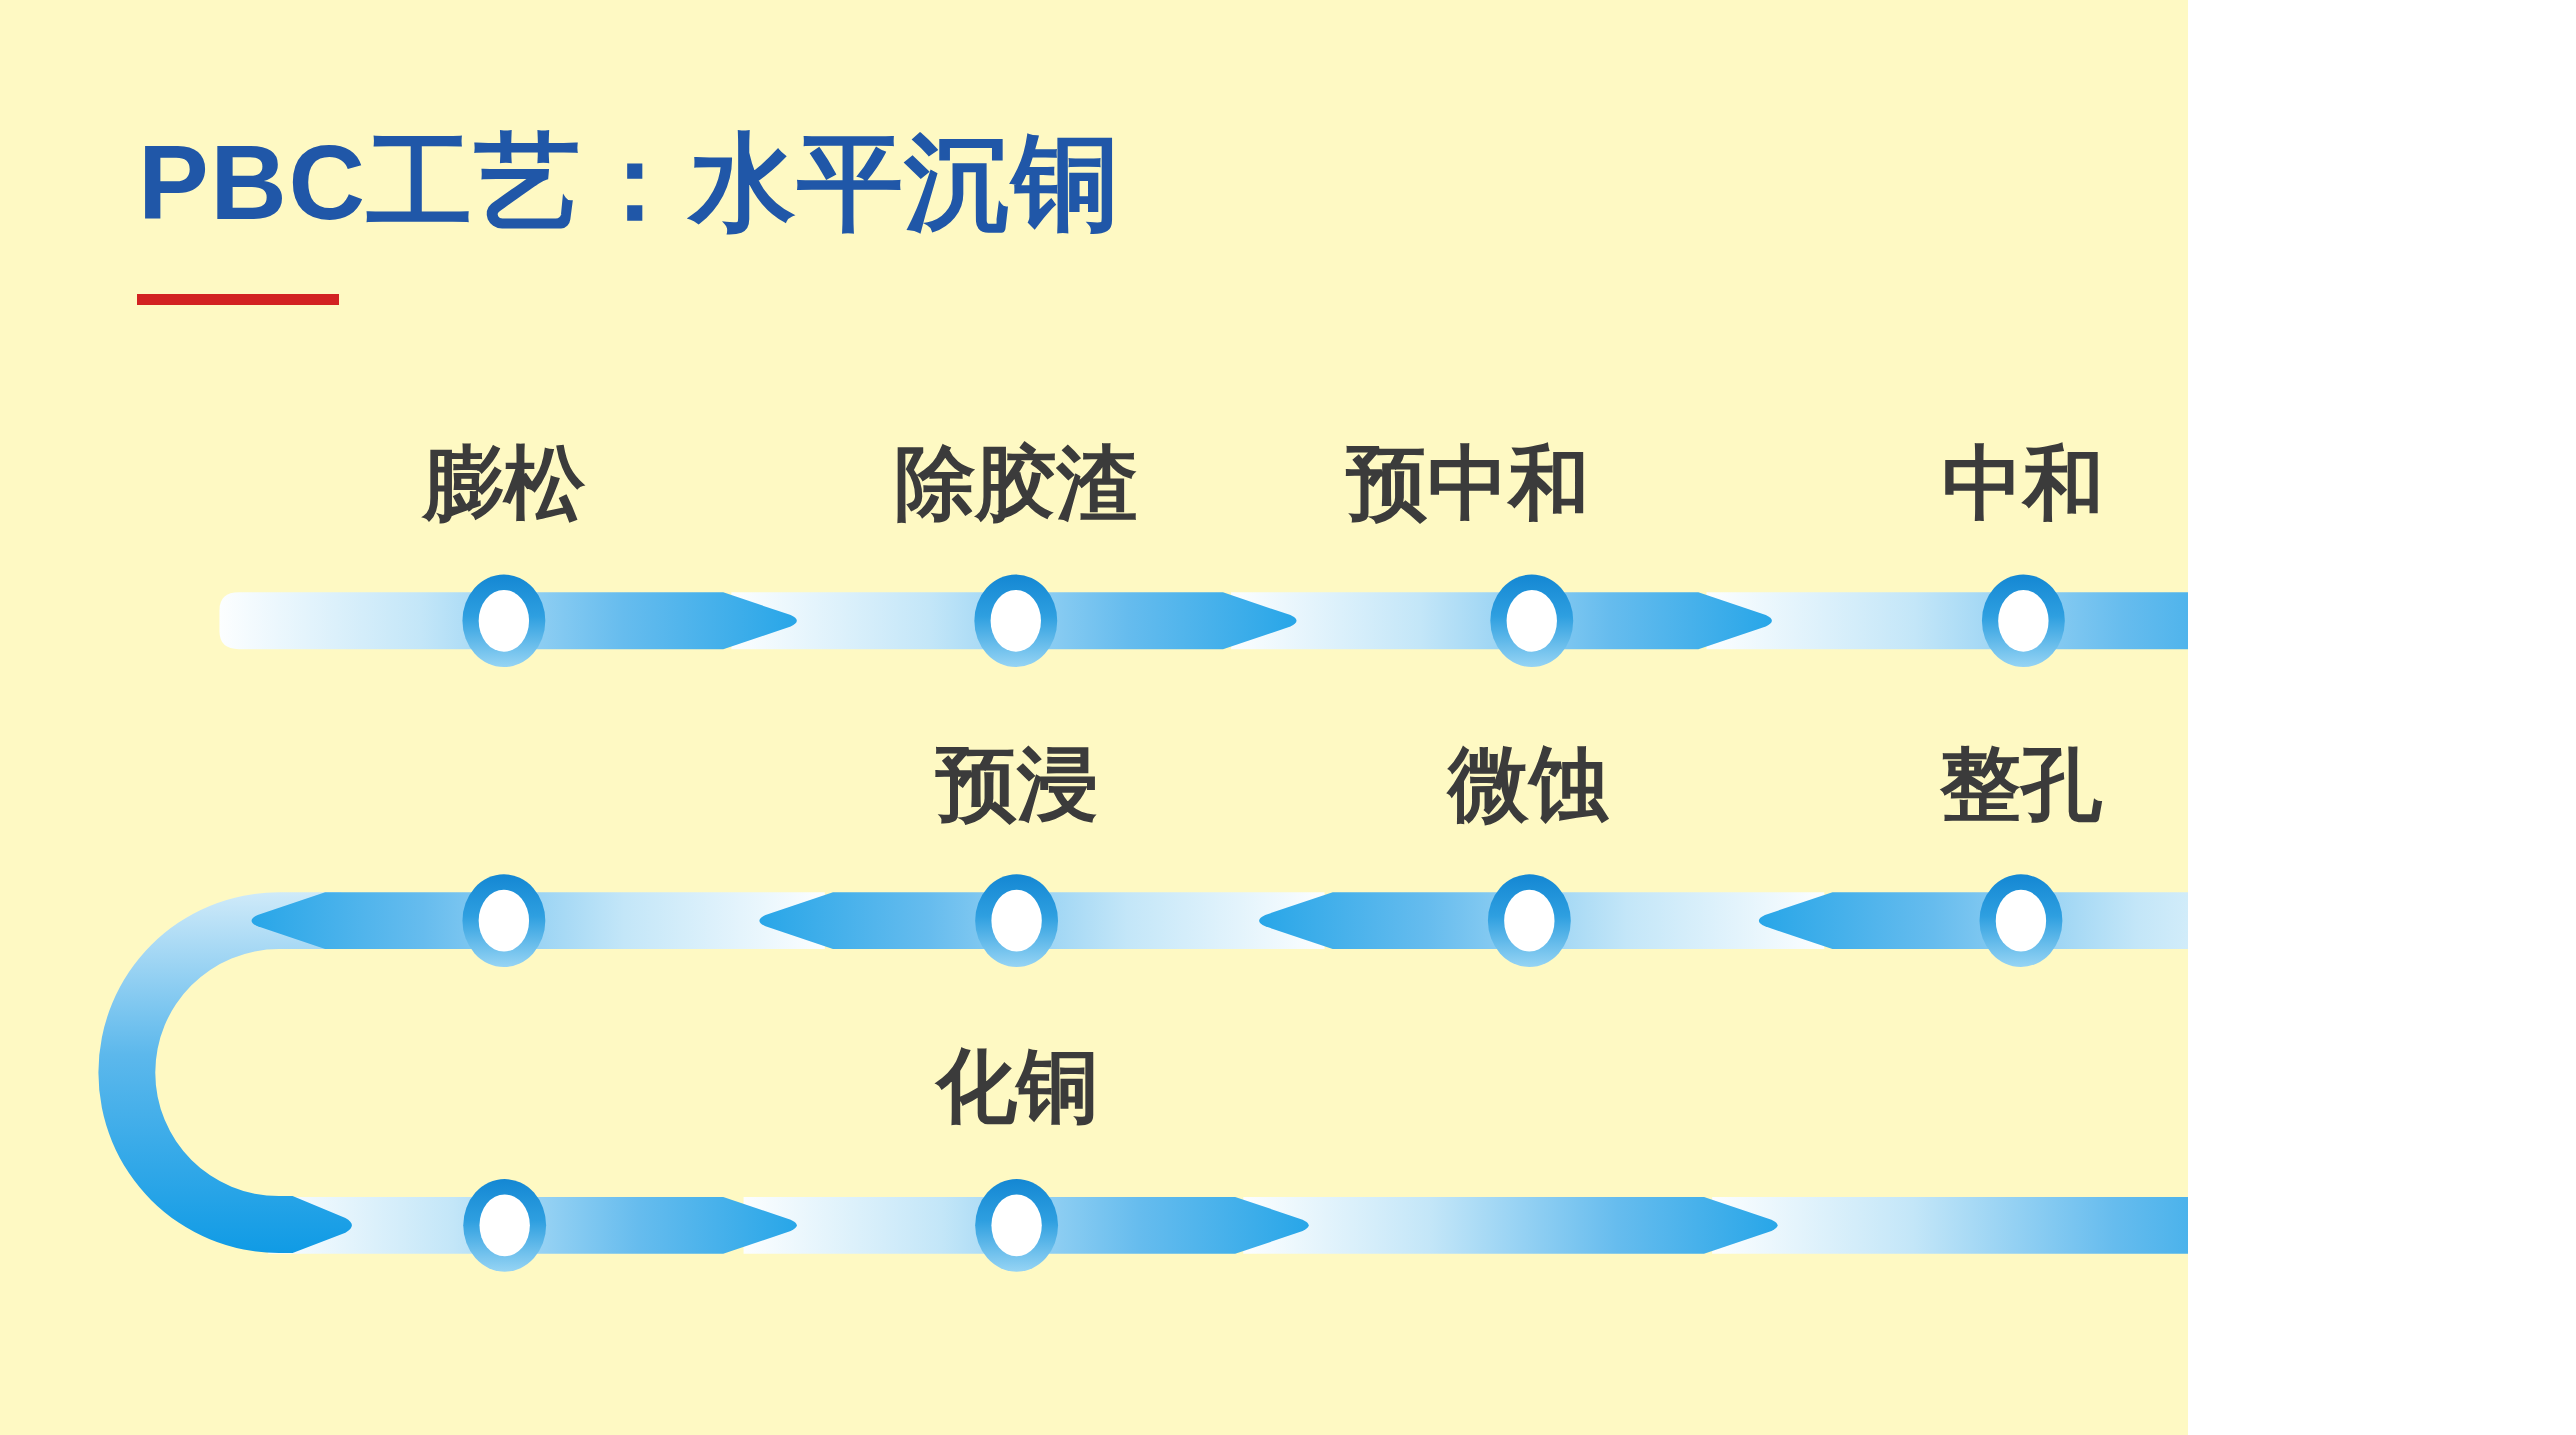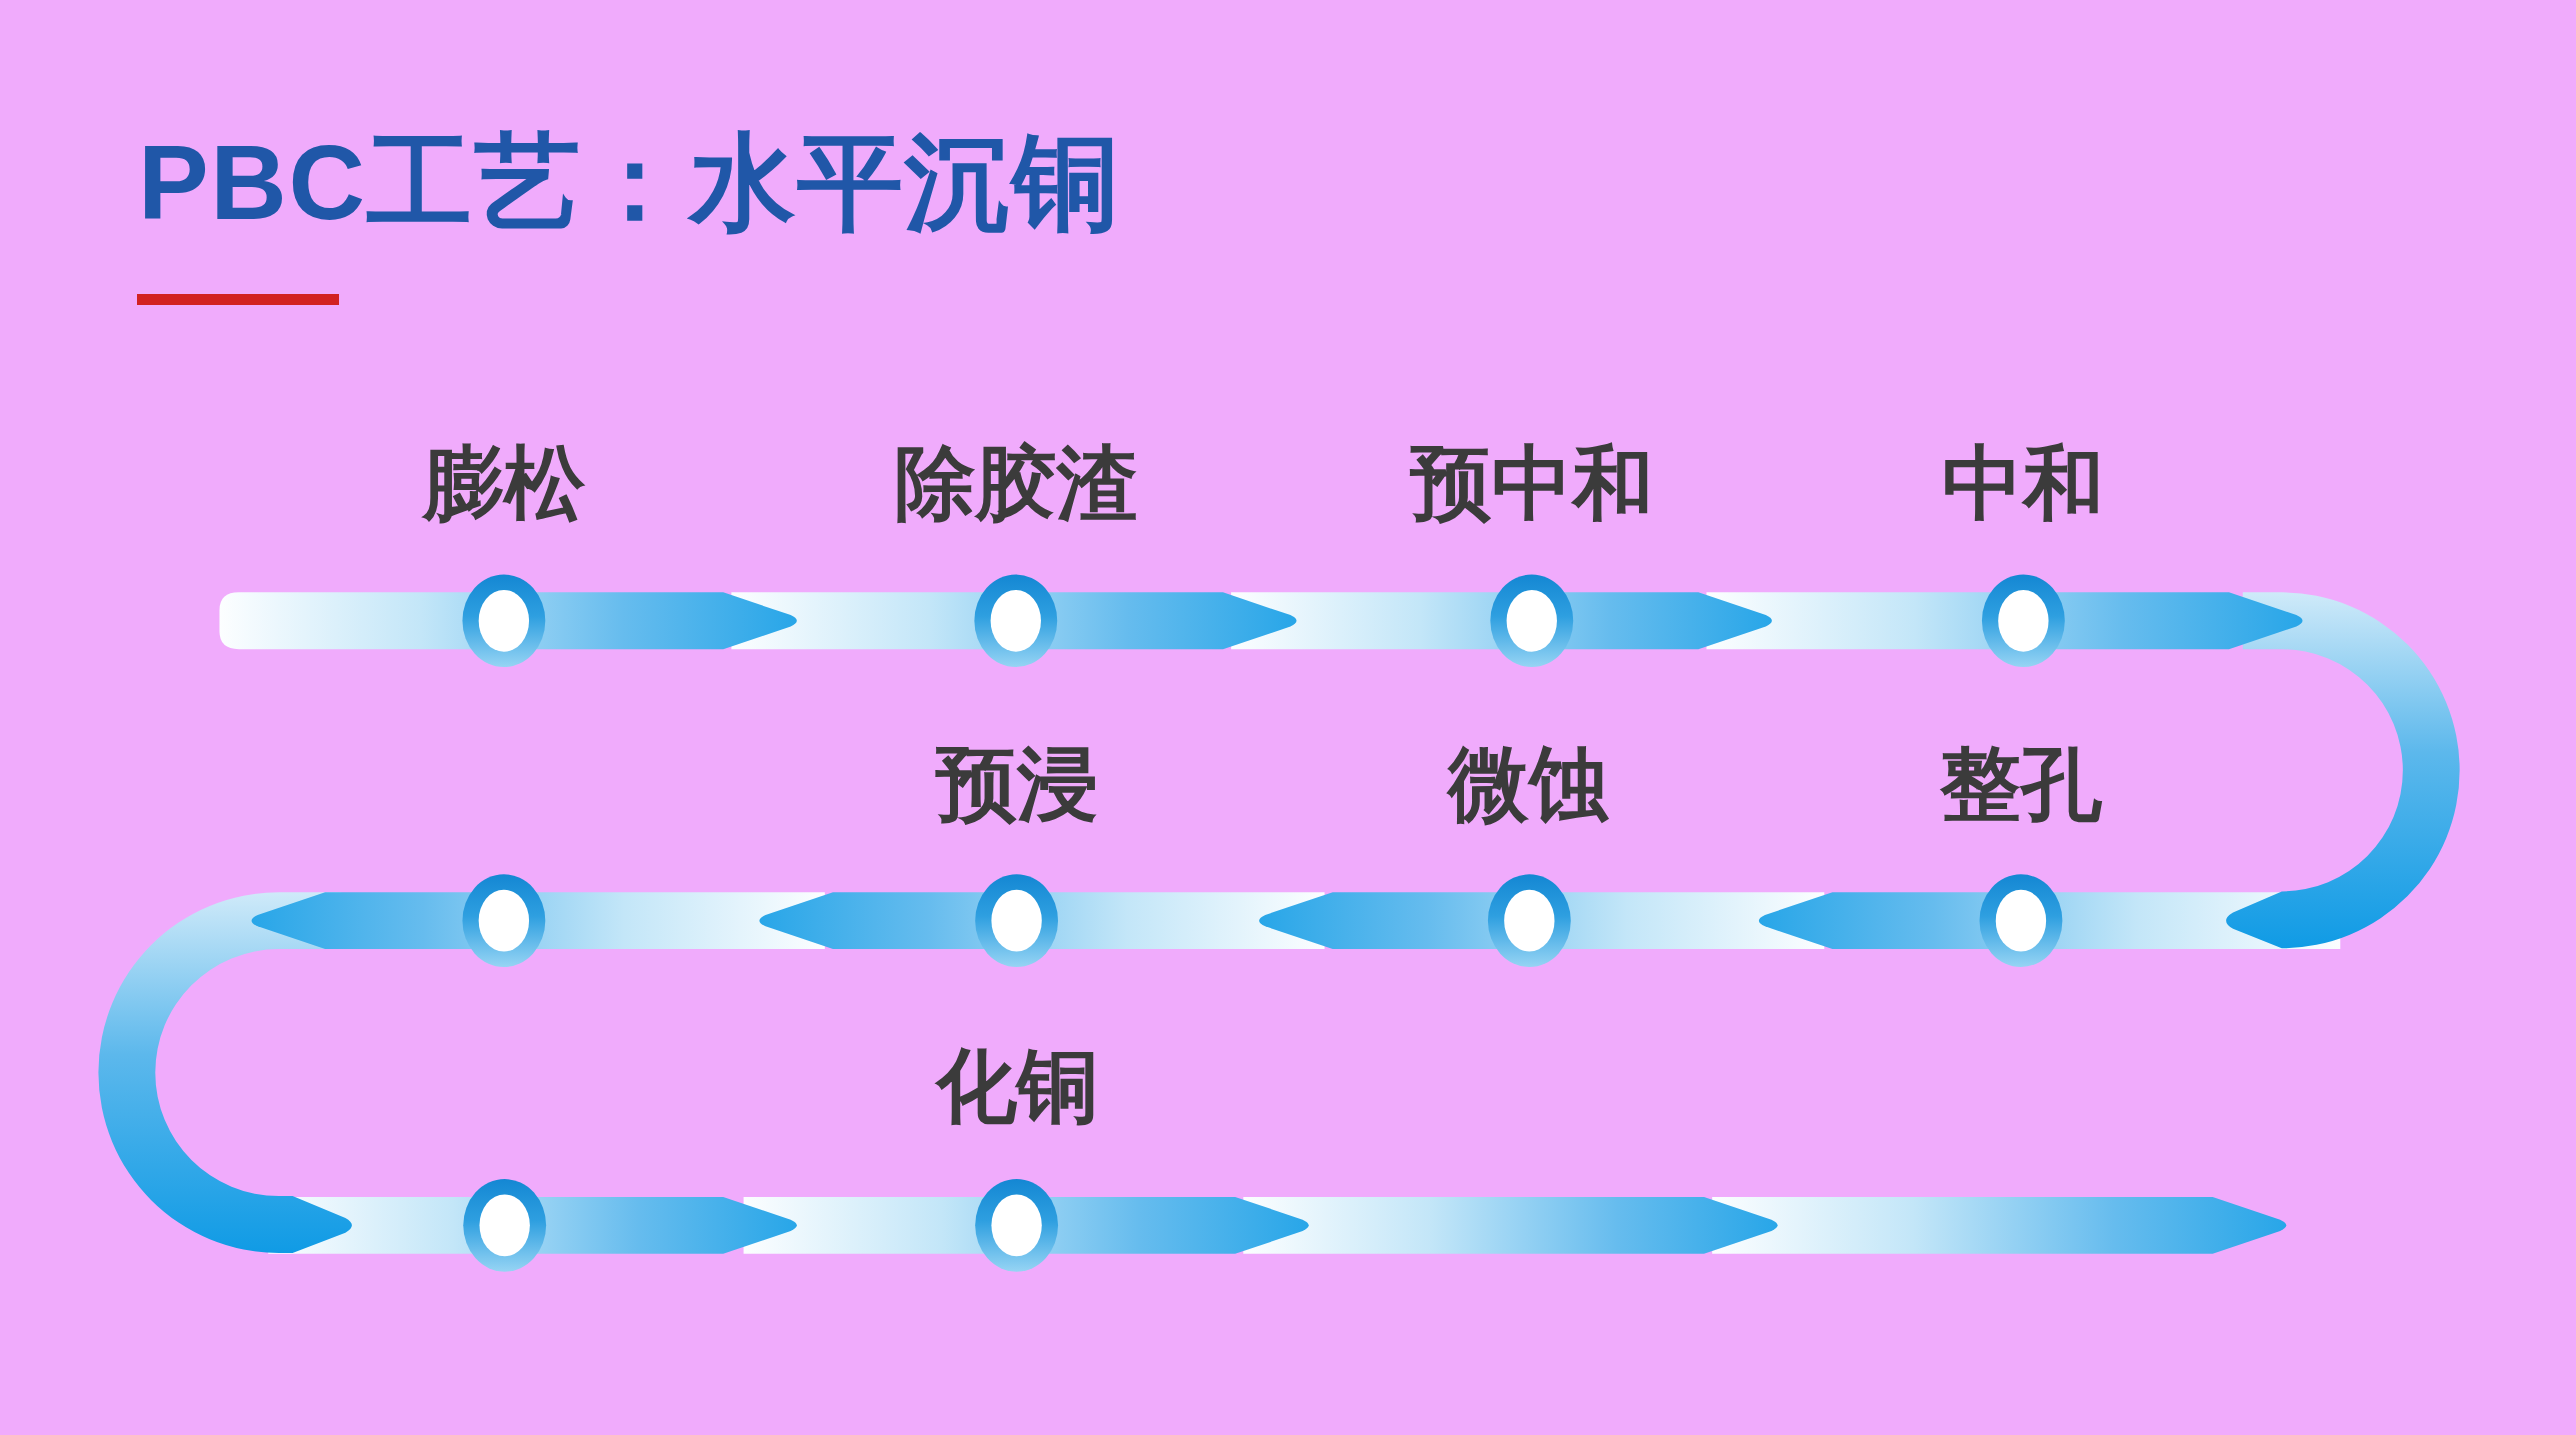--- a/index.html
+++ b/index.html
@@ -1,20 +1,20 @@
 <!DOCTYPE html>
 <html style="font-size:13px"><head>
 <meta charset="utf-8">
 <style>
   html,body{margin:0;padding:0;background:#ffffff;}
   .stage{
     position:relative;
-    width:2576px;
+    width:2188px;
     height:1435px;
-    background:#f0abfc;
+    background:#fef9c3;
     overflow:hidden;
     font-family:"Liberation Sans","DejaVu Sans",sans-serif;
   }
   .flow-svg{position:absolute;left:0;top:0;width:2576px;height:1435px;display:block;}
   .page-title{
     position:absolute;
     left:138px;
     top:127px;
     font-size:106px;
     font-weight:700;
@@ -139,21 +139,21 @@
       <ellipse cx="1251" cy="1508" rx="51" ry="57" fill="url(#gRing)"></ellipse>
       <ellipse cx="1251" cy="1508" rx="31" ry="38" fill="#FFFFFF"></ellipse>
     </g>
   </svg>
 
   <div class="page-title">PBC工艺：水平沉铜</div>
   <div class="title-underline"></div>
 
   <div class="step-label row1-label" style="left:504px">膨松</div>
   <div class="step-label row1-label" style="left:1016px">除胶渣</div>
-  <div class="step-label row1-label" style="left:1532px">预中和</div>
+  <div class="step-label row1-label" style="left:1468px">预中和</div>
   <div class="step-label row1-label" style="left:2023px">中和</div>
 
   <div class="step-label row2-label" style="left:1017px">预浸</div>
   <div class="step-label row2-label" style="left:1529px">微蚀</div>
   <div class="step-label row2-label" style="left:2021px">整孔</div>
 
   <div class="step-label row3-label" style="left:1017px">化铜</div>
 
 </div>
 

